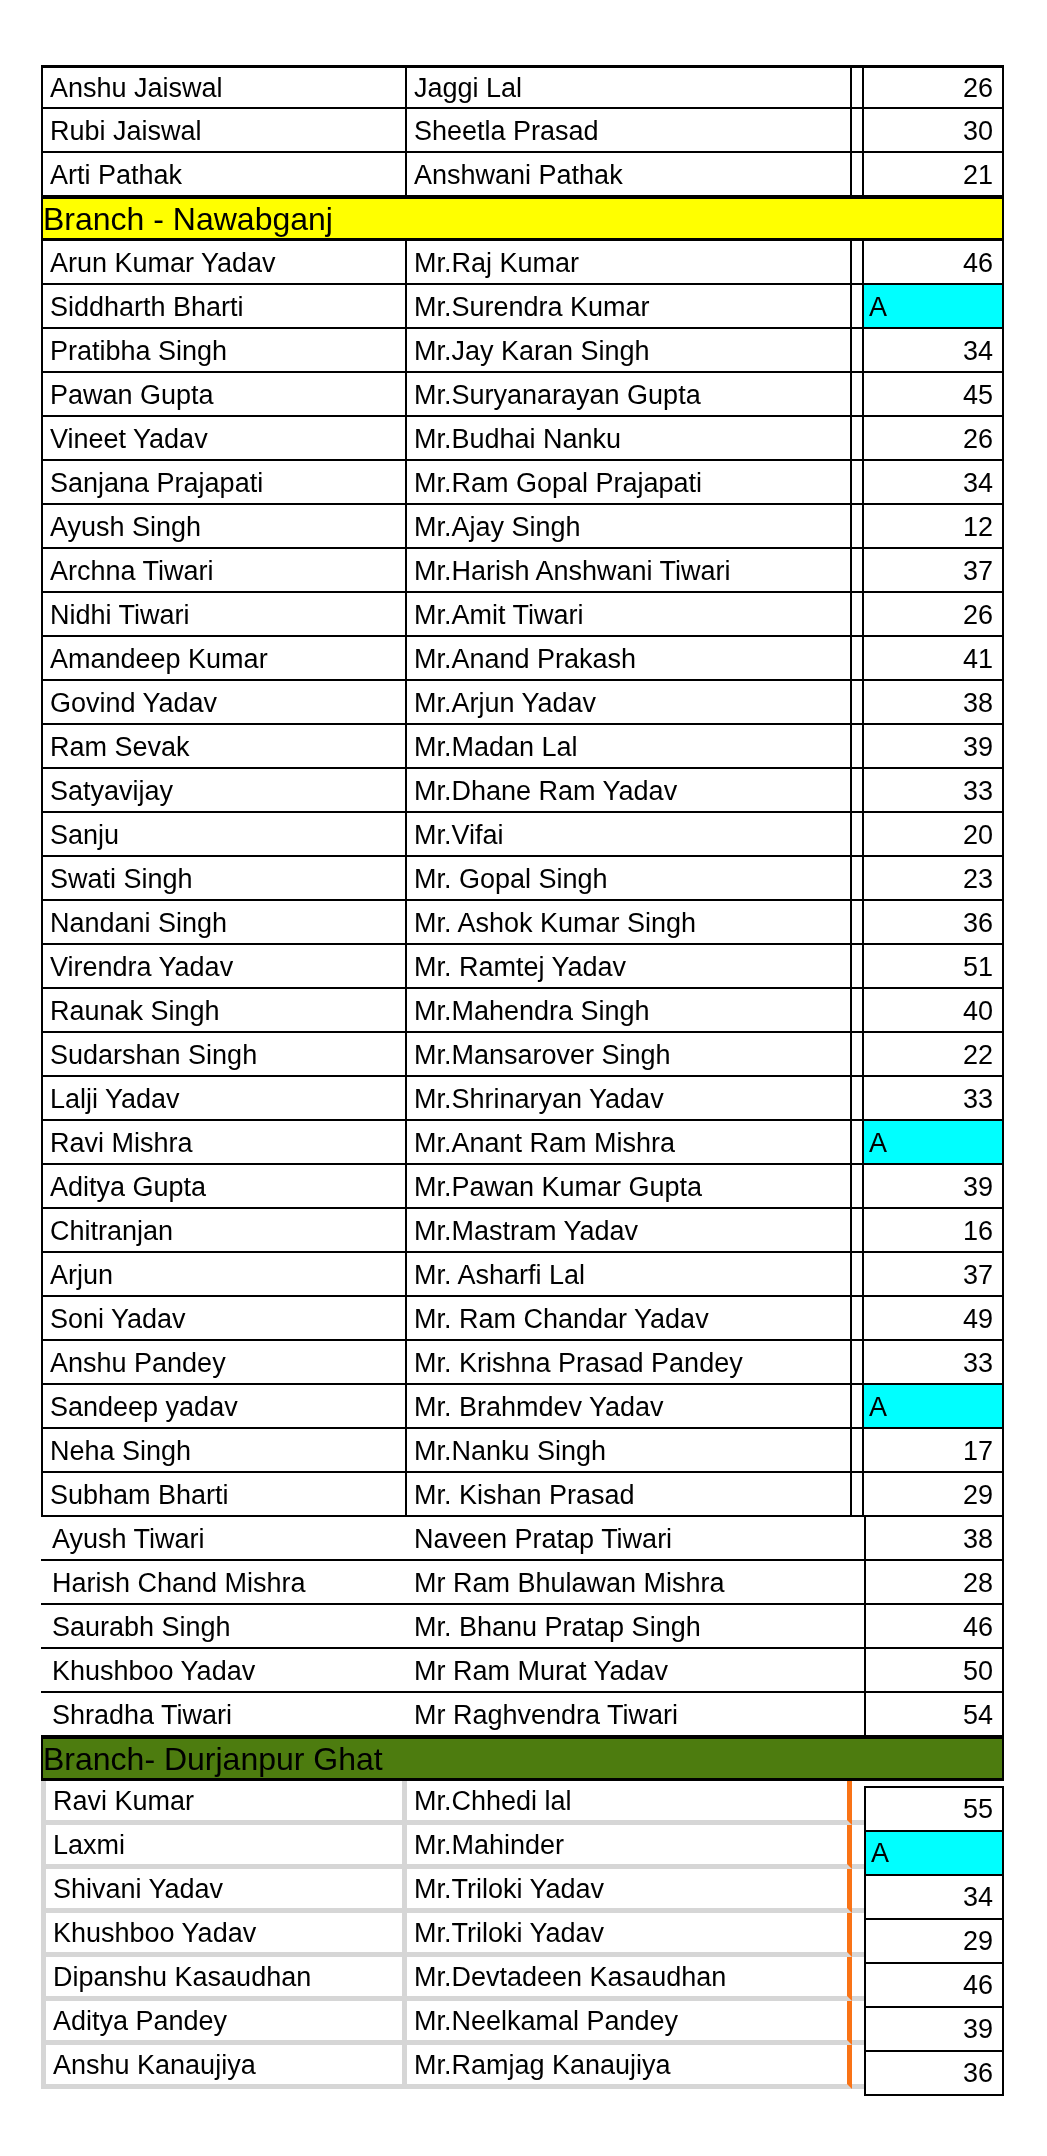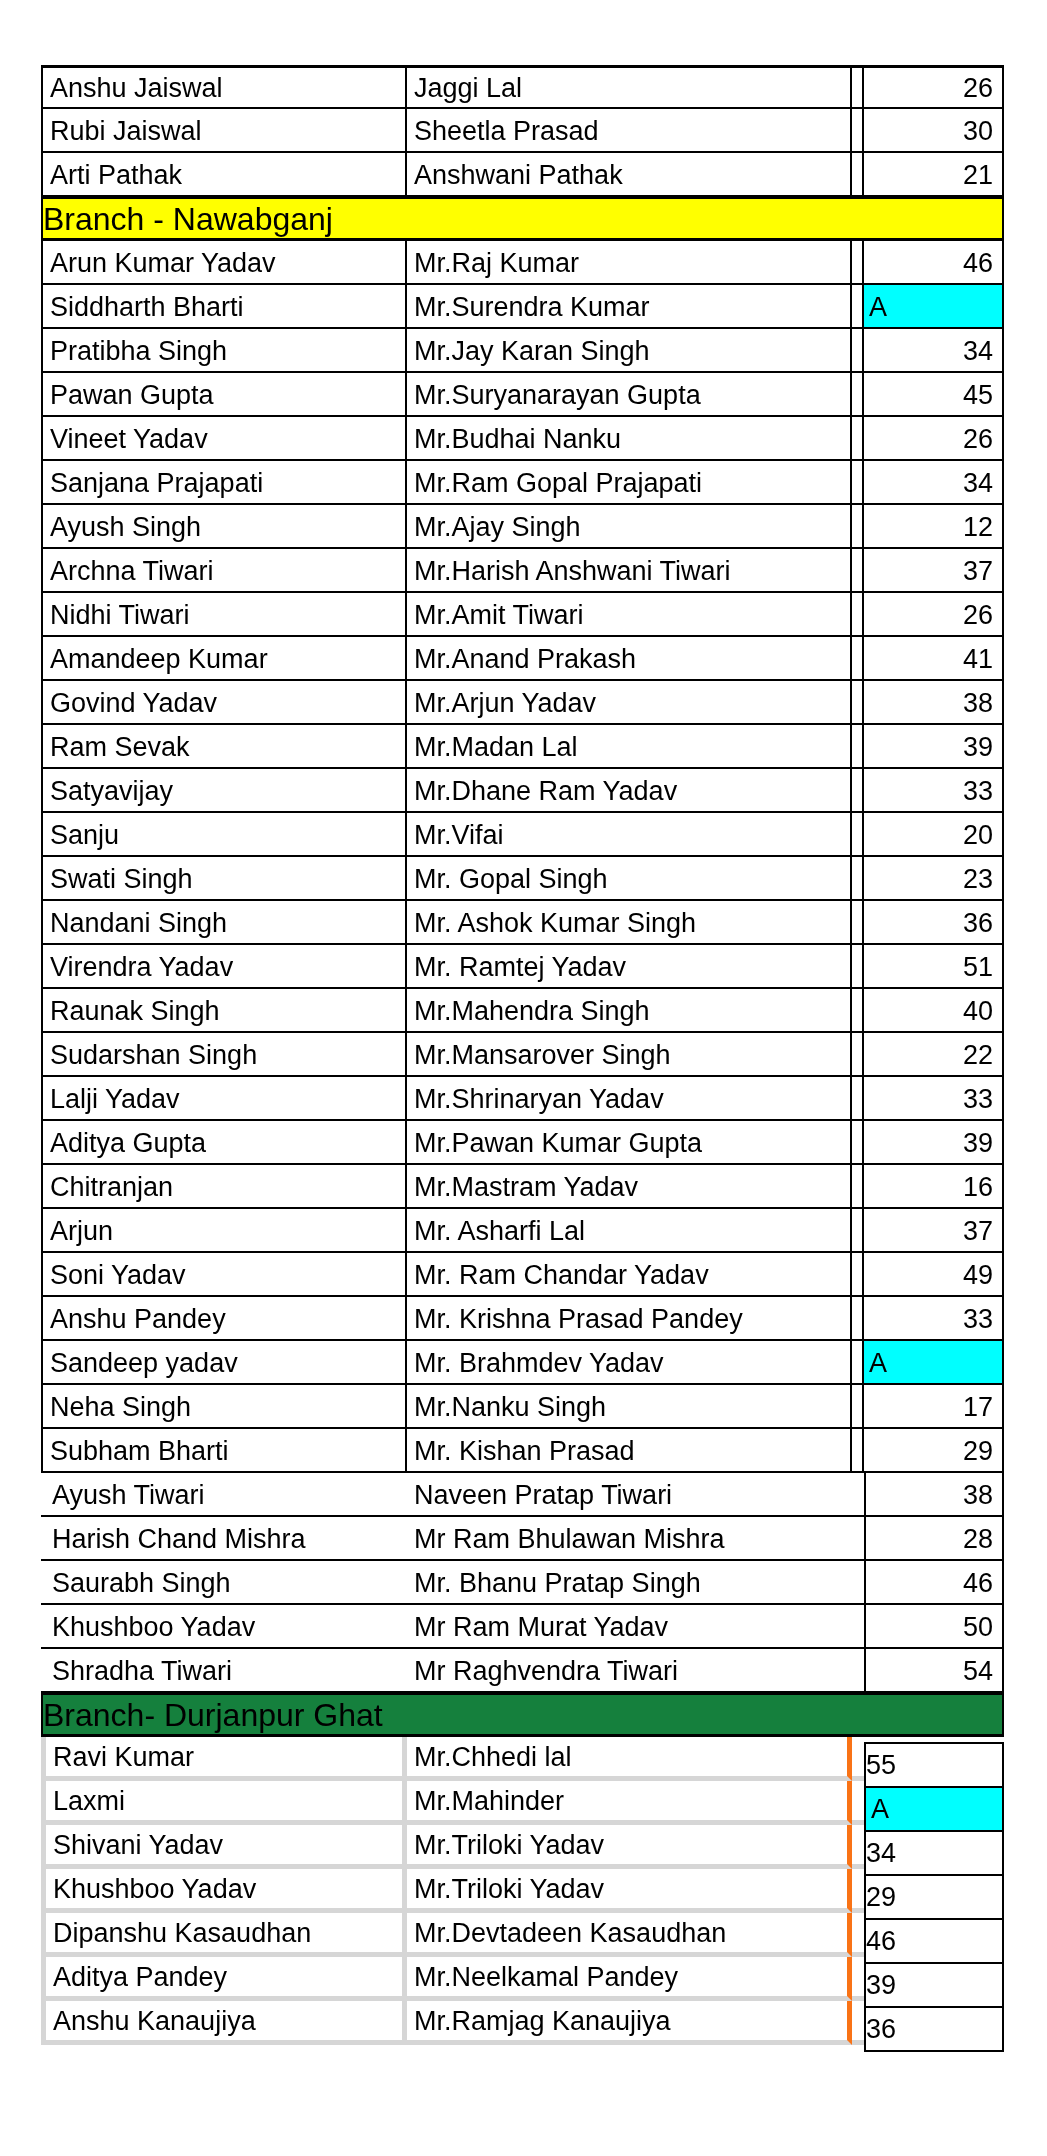--- a/index.html
+++ b/index.html
@@ -90,23 +90,24 @@
   .num-box {
     position: relative;
     z-index: 5;
     box-sizing: border-box;
     height: 46px;
     margin-top: 5px;
     margin-bottom: -7px;
     border: 2px solid #000;
     background: #ffffff;
     line-height: 42px;
-    text-align: left;
+    text-align: right;
     padding-right: 9px;
     font-size: 27px;
+    padding-left: 16px;
   }
   .num-box.absent {
     text-align: left;
     padding-left: 5px;
   }
 </style>
 </head>
 <body>
 
 <div class="sheet">
@@ -253,20 +254,26 @@
           <td class="spacer"></td>
           <td class="num">22</td>
         </tr>
         <tr class="bordered">
           <td class="name">Lalji Yadav</td>
           <td class="father">Mr.Shrinaryan Yadav</td>
           <td class="spacer"></td>
           <td class="num">33</td>
         </tr>
         <tr class="bordered">
+          <td class="name">Ravi Mishra</td>
+          <td class="father">Mr.Anant Ram Mishra</td>
+          <td class="spacer"></td>
+          <td class="num absent" style="background: rgb(0, 255, 255);">A</td>
+        </tr>
+        <tr class="bordered">
           <td class="name">Aditya Gupta</td>
           <td class="father">Mr.Pawan Kumar Gupta</td>
           <td class="spacer"></td>
           <td class="num">39</td>
         </tr>
         <tr class="bordered">
           <td class="name">Chitranjan</td>
           <td class="father">Mr.Mastram Yadav</td>
           <td class="spacer"></td>
           <td class="num">16</td>
@@ -331,21 +338,21 @@
           <td class="spacer"></td>
           <td class="num">50</td>
         </tr>
         <tr class="open">
           <td class="name">Shradha Tiwari</td>
           <td class="father">Mr Raghvendra Tiwari</td>
           <td class="spacer"></td>
           <td class="num">54</td>
         </tr>
         <tr class="branch">
-          <td colspan="4" style="background: #15803d;">Branch- Durjanpur Ghat</td>
+          <td colspan="4" style="background: #4d7c0f;">Branch- Durjanpur Ghat</td>
         </tr>
         <tr class="gray">
           <td class="name">Ravi Kumar</td>
           <td class="father">Mr.Chhedi lal</td>
           <td class="spacer"></td>
           <td class="numwrap">
             <div class="num-box">55</div>
           </td>
         </tr>
         <tr class="gray">

